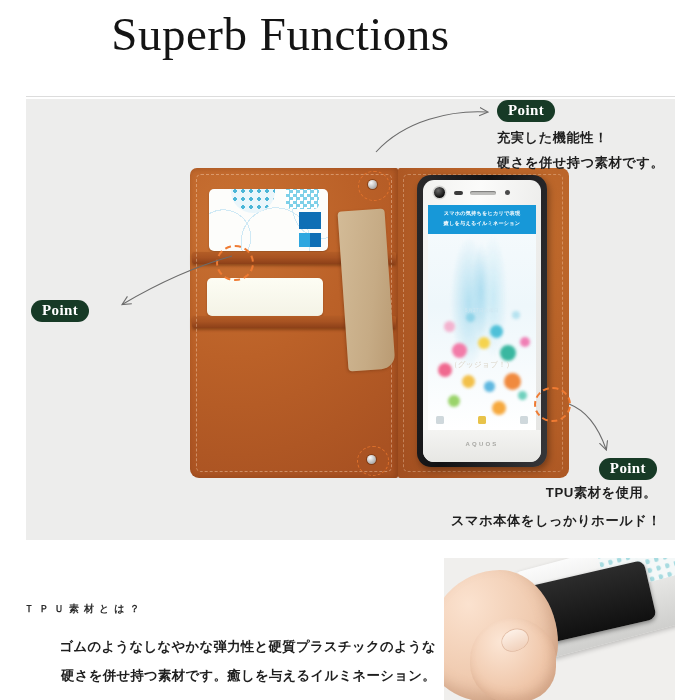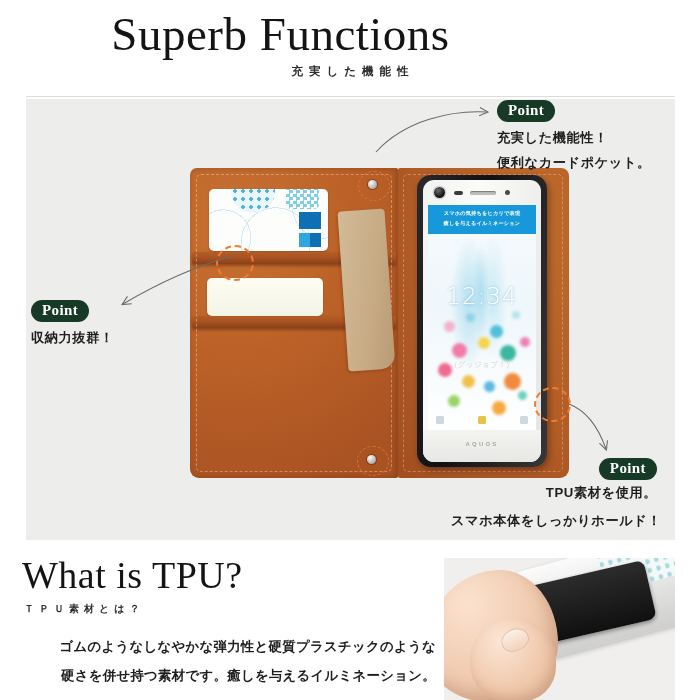--- a/index.html
+++ b/index.html
@@ -485,21 +485,20 @@
     box-shadow: 0 0 0 1px rgba(205,160,135,.55);
   }
 </style>
 </head>
 <body>
 
 <div class="page">
 
   <div class="header">
     <div class="header-title">Superb Functions</div>
-    <div class="header-sub">充実した機能性</div>
   </div>
   <div class="header-rule"></div>
 
   <div class="panel-main"></div>
 
   <div class="case">
 
     <div class="case-left">
       <div class="card-blue">
         <div class="cb-arcs"></div>
@@ -549,21 +548,20 @@
         <div class="bokeh" style="left:76px;top:168px;width:17px;height:17px;background:#f08a3f;"></div>
         <div class="bokeh" style="left:20px;top:190px;width:12px;height:12px;background:#9ad36a;"></div>
         <div class="bokeh" style="left:64px;top:196px;width:14px;height:14px;background:#f6a93f;"></div>
         <div class="bokeh" style="left:90px;top:186px;width:9px;height:9px;background:#6fd0bd;"></div>
 
         <div class="scr-banner">
           <div>スマホの気持ちをヒカリで表現</div>
           <div>癒しを与えるイルミネーション</div>
         </div>
 
-        <div class="scr-clock">12:34</div>
         <div class="scr-date">5月27日火曜日</div>
         <div class="scr-good">（グッジョブ！）</div>
 
         <div class="scr-dock">
           <div class="dock-ico" style="left:8px;background:#cfd8dc;"></div>
           <div class="dock-ico" style="left:50px;background:#e8c34a;"></div>
           <div class="dock-ico" style="left:92px;background:#cfd8dc;"></div>
         </div>
       </div>
 
@@ -583,35 +581,33 @@
       </marker>
     </defs>
     <path d="M376,152 C405,120 452,110 487,112" fill="none" stroke="#6b6b6b" stroke-width="1.1" marker-end="url(#ah)"></path>
     <path d="M232,256 C190,268 150,288 123,304" fill="none" stroke="#6b6b6b" stroke-width="1.1" marker-end="url(#ah)"></path>
     <path d="M569,404 C590,412 600,432 606,449" fill="none" stroke="#6b6b6b" stroke-width="1.1" marker-end="url(#ah)"></path>
   </svg>
 
   <div class="callout" id="callout-strap">
     <div class="point-badge">Point</div>
     <div class="callout-text" style="margin-top:3px;">充実した機能性！</div>
-    <div class="callout-text">便利なカードポケット。</div>
+    <div class="callout-text">硬さを併せ持つ素材です。</div>
   </div>
 
   <div class="callout" id="callout-pocket">
     <div class="point-badge">Point</div>
-    <div class="callout-text" style="margin-top:3px;">収納力抜群！</div>
   </div>
 
   <div class="callout" id="callout-tpu">
     <div class="point-badge">Point</div>
     <div class="callout-text">TPU素材を使用。</div>
     <div class="callout-text" style="margin-top:3px;">スマホ本体をしっかりホールド！</div>
   </div>
 
-  <div class="tpu-title">What is TPU?</div>
   <div class="tpu-sub">ＴＰＵ素材とは？</div>
   <div class="tpu-body">
     <div>ゴムのようなしなやかな弾力性と硬質プラスチックのような</div>
     <div>硬さを併せ持つ素材です。癒しを与えるイルミネーション。</div>
   </div>
 
   <div class="panel-bottom-photo">
     <div class="ph-bg"></div>
     <div class="ph-phone">
       <div class="ph-phone-screen"></div>

